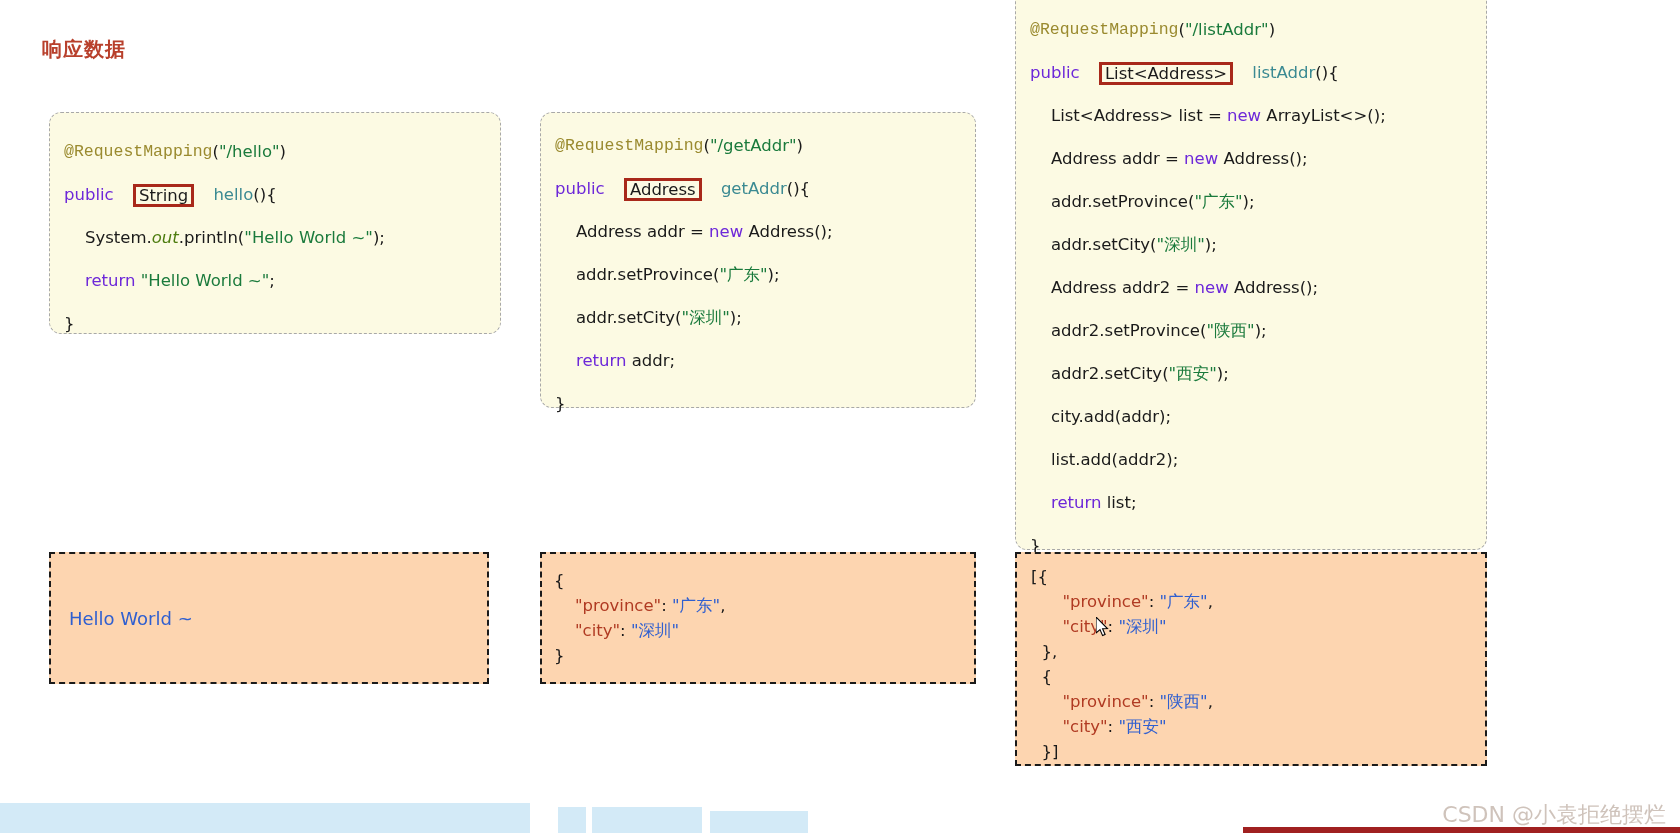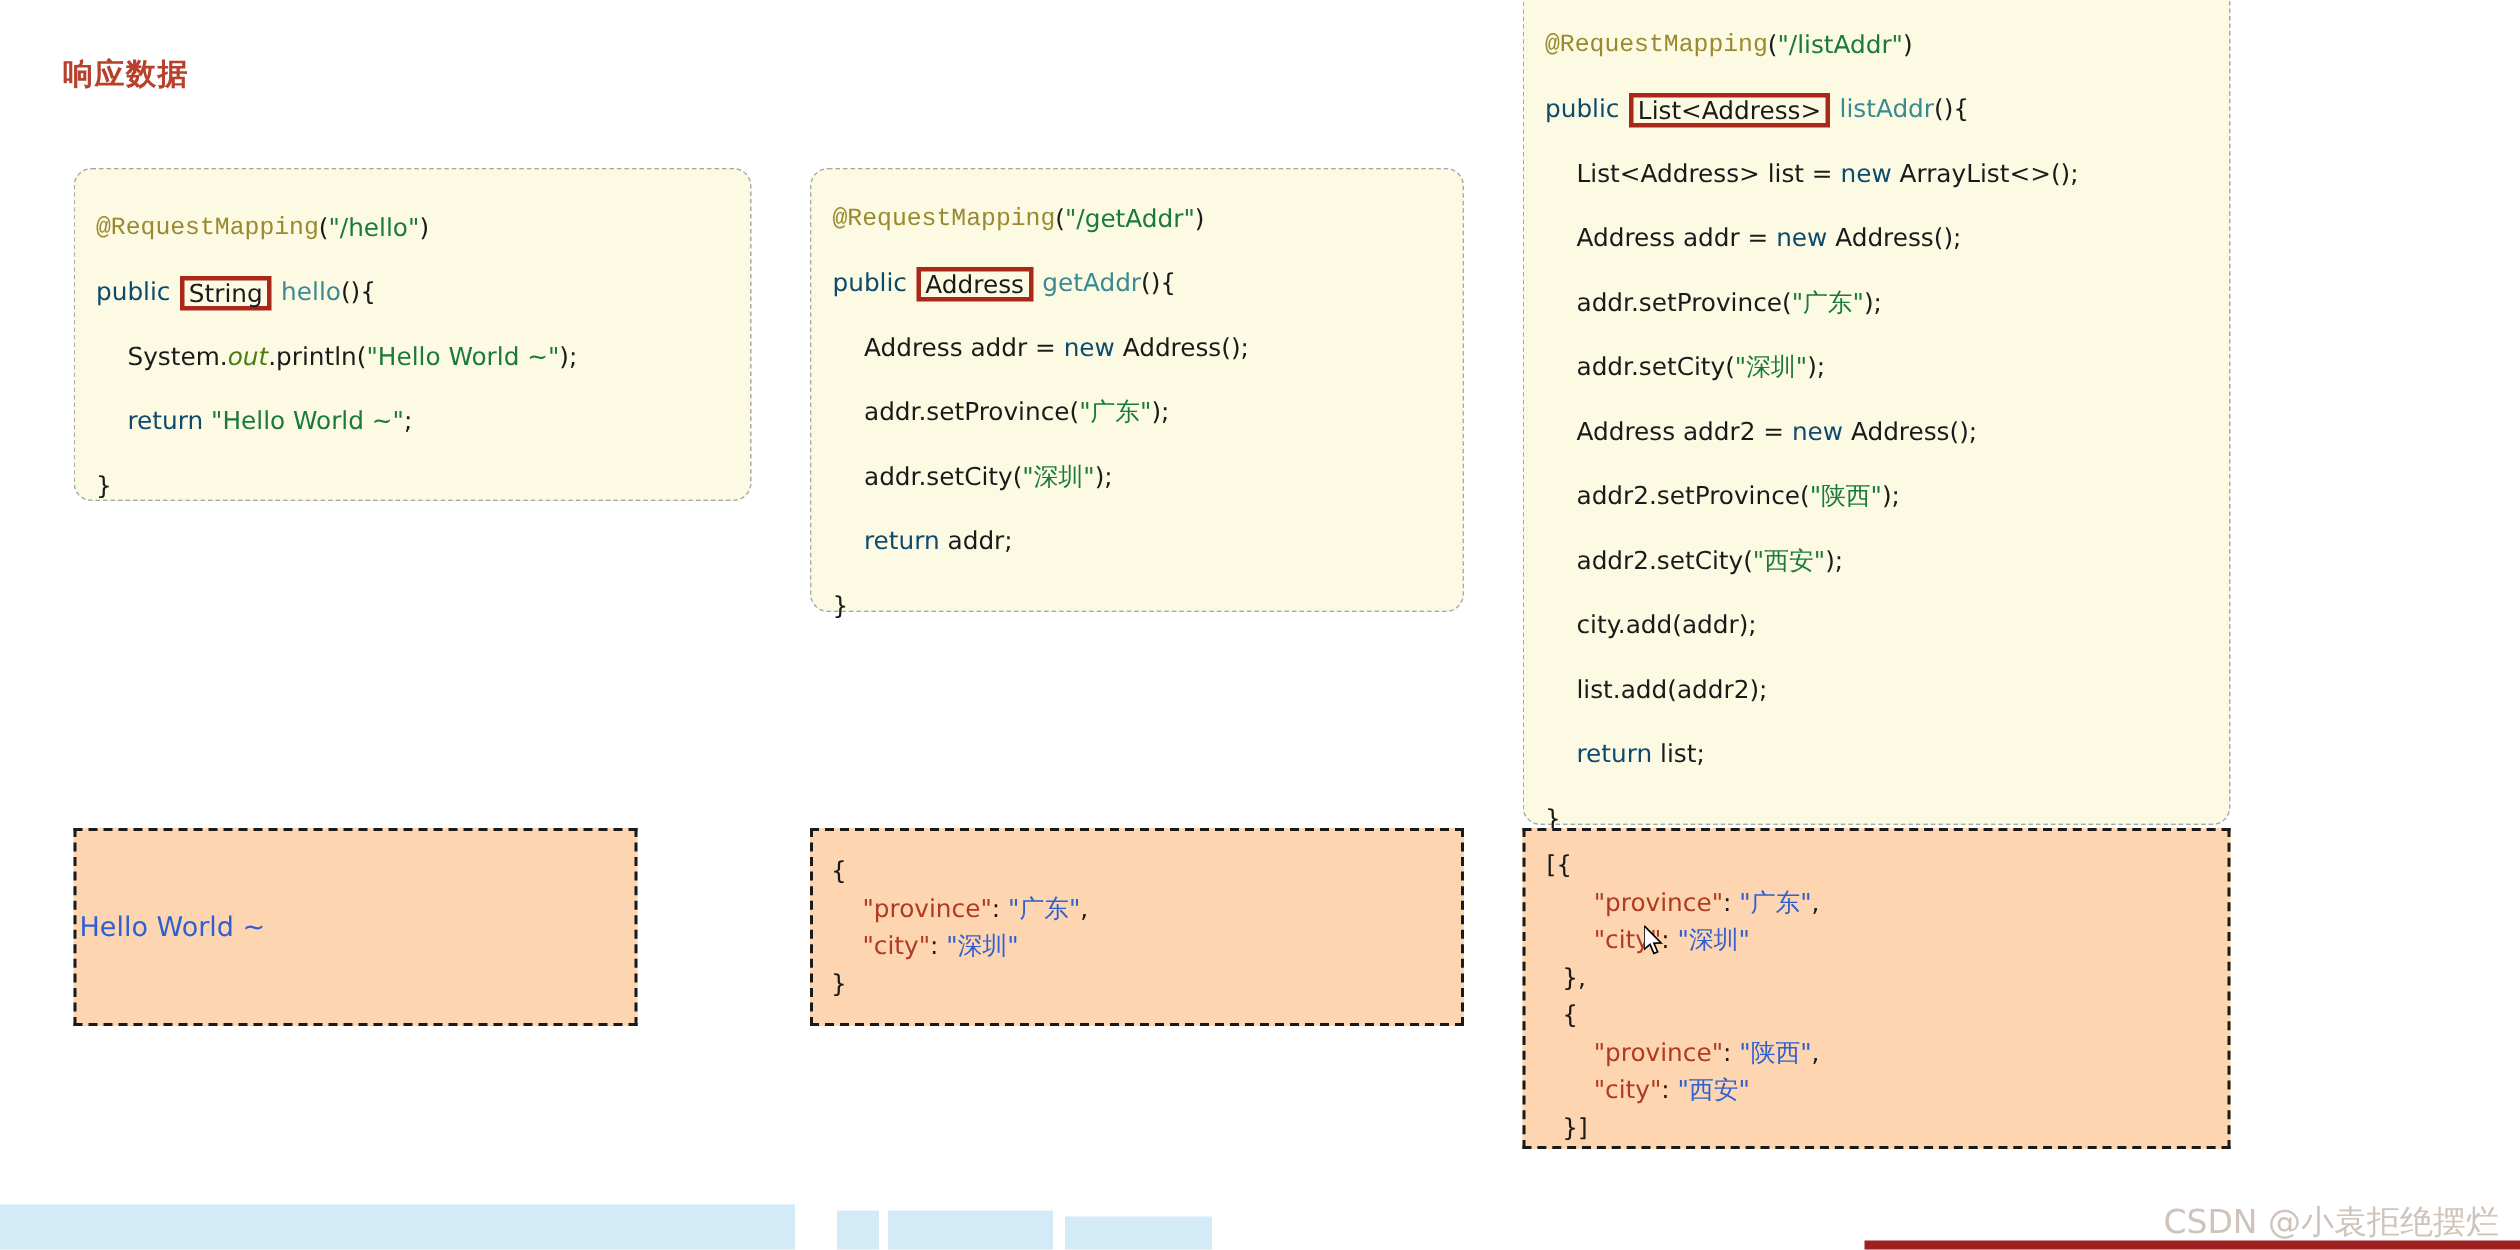--- a/index.html
+++ b/index.html
@@ -44,31 +44,31 @@
     display: flex;
     align-items: center;
   }
 
   #code-hello   { left: 49px;   top: 112px; width: 452px; height: 222px; padding: 18px 0 0 14px; }
   #code-getaddr { left: 540px;  top: 112px; width: 436px; height: 296px; padding: 12px 0 0 14px; }
   #code-listaddr{ left: 1015px; top: -10px; width: 472px; height: 560px; padding: 18px 0 0 14px; }
 
   
   .anno  { color: #9a8a2f; font-family: Liberation Mono, monospace; }
-  .kw    { color: #0c4a6e; }
+  .kw    { color: #6d28d9; }
   .str   { color: #1a7a3c; }
   .meth  { color: #3b8a92; }
   .fld   { color: #4d7c0f; font-style: italic; }
   .plain { color: #1a1a1a; }
 
   
   .hl {
     border: 3px solid #a8281a;
     padding: 0 3px;
-    margin: 0 1px;
+    margin: 0 14px;
     display: inline-block;
     line-height: 1.05;
     box-sizing: border-box;
   }
 
   
   .out-box {
     position: absolute;
     background: #fdd5b0;
     border: 2px dashed #1a1a1a;
@@ -76,22 +76,22 @@
     font-size: 16.5px;
     line-height: 25px;
     color: #1a1a1a;
   }
   .out-box .ln { white-space: pre; }
   .jkey { color: #b03a22; }
   .jval { color: #2f5fd0; }
   .jpunct { color: #1a1a1a; }
 
   #out-hello {
-    left: 49px; top: 552px; width: 376px; height: 132px;
-    display: flex; align-items: center; padding-left: 2px;
+    left: 49px; top: 552px; width: 440px; height: 132px;
+    display: flex; align-items: center; padding-left: 18px;
   }
   #out-hello .hello-text { color: #2f5fd0; font-size: 18px; }
 
   #out-getaddr {
     left: 540px; top: 552px; width: 436px; height: 132px;
     padding: 14px 0 0 12px;
   }
   #out-listaddr {
     left: 1015px; top: 552px; width: 472px; height: 214px;
     padding: 10px 0 0 14px;

